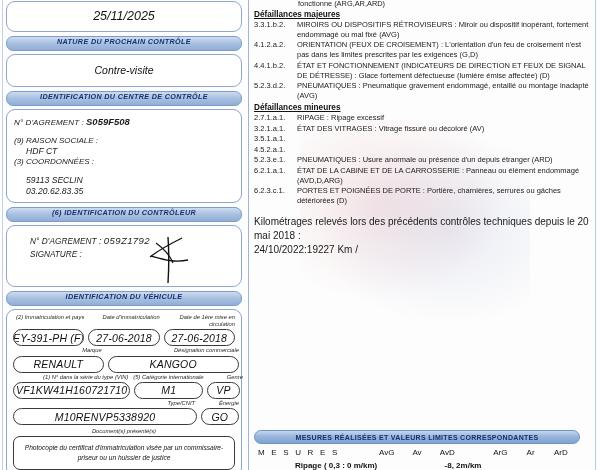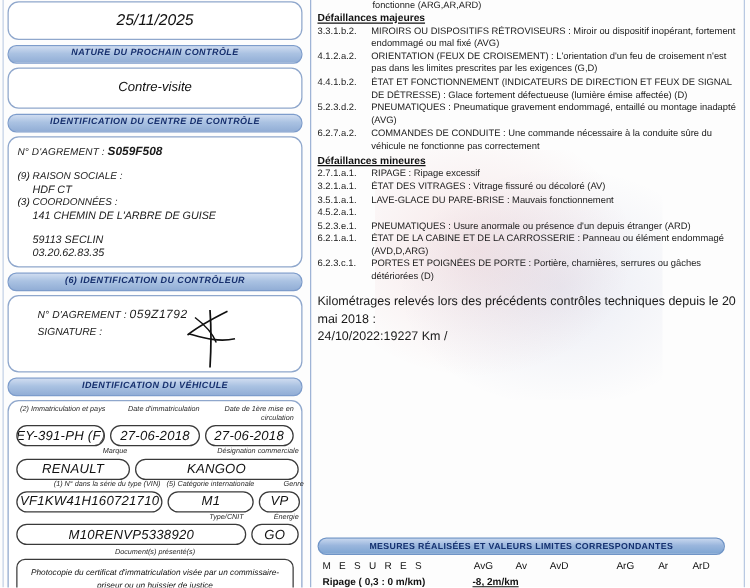--- a/index.html
+++ b/index.html
@@ -227,22 +227,22 @@
   .meas-head .m-label { width: 120px; letter-spacing: 2.2px; }
   .meas-head .m-col { width: 32px; text-align: center; }
   .meas-head .m-gap { width: 24px; }
   .meas-row {
     display: flex;
     font-size: 8px;
     color: #111;
     padding: 4px 4px 0 4px;
     font-weight: bold;
   }
-  .meas-row .m-label { width: 120px; }
-  .meas-row .m-val { width: 96px; text-align: left; text-decoration: underline; }
+  .meas-row .m-label { width: 120px; margin-left: 37px; }
+  .meas-row .m-val { width: 96px; text-align: center; }
 
   
   #right-rule {
     position: absolute;
     right: 4px;
     top: 0;
     bottom: 0;
     width: 1px;
     background: #b9c9e2;
     z-index: 2;
@@ -282,21 +282,20 @@
     </div>
     <div class="panel">
       <div class="kv-line">
         <span class="lbl">N° D'AGREMENT :</span>
         <span class="val-strong">S059F508</span>
       </div>
       <div class="spacer-sm"></div>
       <div class="kv-line">(9) RAISON SOCIALE :</div>
       <div class="indent">HDF CT</div>
       <div class="kv-line">(3) COORDONNÉES :</div>
-      <div class="indent">141 CHEMIN DE L'ARBRE DE GUISE</div>
       <div class="spacer-sm"></div>
       <div class="indent">59113 SECLIN</div>
       <div class="indent">03.20.62.83.35</div>
     </div>
 
     <div class="ribbon">
       <span>(6) IDENTIFICATION DU CONTRÔLEUR</span>
     </div>
     <div class="panel">
       <div class="ctrl-body">
@@ -381,39 +380,34 @@
           <div class="fail-text">ORIENTATION (FEUX DE CROISEMENT) : L'orientation d'un feu de croisement n'est pas dans les limites prescrites par les exigences (G,D)</div>
         </div>
         <div class="fail-item">
           <div class="fail-code">4.4.1.b.2.</div>
           <div class="fail-text">ÉTAT ET FONCTIONNEMENT (INDICATEURS DE DIRECTION ET FEUX DE SIGNAL DE DÉTRESSE) : Glace fortement défectueuse (lumière émise affectée) (D)</div>
         </div>
         <div class="fail-item">
           <div class="fail-code">5.2.3.d.2.</div>
           <div class="fail-text">PNEUMATIQUES : Pneumatique gravement endommagé, entaillé ou montage inadapté (AVG)</div>
         </div>
-        <div class="fail-item">
-          <div class="fail-code">6.2.7.a.2.</div>
-          <div class="fail-text">COMMANDES DE CONDUITE : Une commande nécessaire à la conduite sûre du véhicule ne fonctionne pas correctement</div>
-        </div>
       </div>
 
     <div class="fail-title">Défaillances mineures</div>
     <div id="minor-list">
         <div class="fail-item">
           <div class="fail-code">2.7.1.a.1.</div>
           <div class="fail-text">RIPAGE : Ripage excessif</div>
         </div>
         <div class="fail-item">
           <div class="fail-code">3.2.1.a.1.</div>
           <div class="fail-text">ÉTAT DES VITRAGES : Vitrage fissuré ou décoloré (AV)</div>
         </div>
         <div class="fail-item">
           <div class="fail-code">3.5.1.a.1.</div>
-          <div class="fail-text">LAVE-GLACE DU PARE-BRISE : Mauvais fonctionnement</div>
         </div>
         <div class="fail-item">
           <div class="fail-code">4.5.2.a.1.</div>
         </div>
         <div class="fail-item">
           <div class="fail-code">5.2.3.e.1.</div>
           <div class="fail-text">PNEUMATIQUES : Usure anormale ou présence d'un depuis étranger (ARD)</div>
         </div>
         <div class="fail-item">
           <div class="fail-code">6.2.1.a.1.</div>

